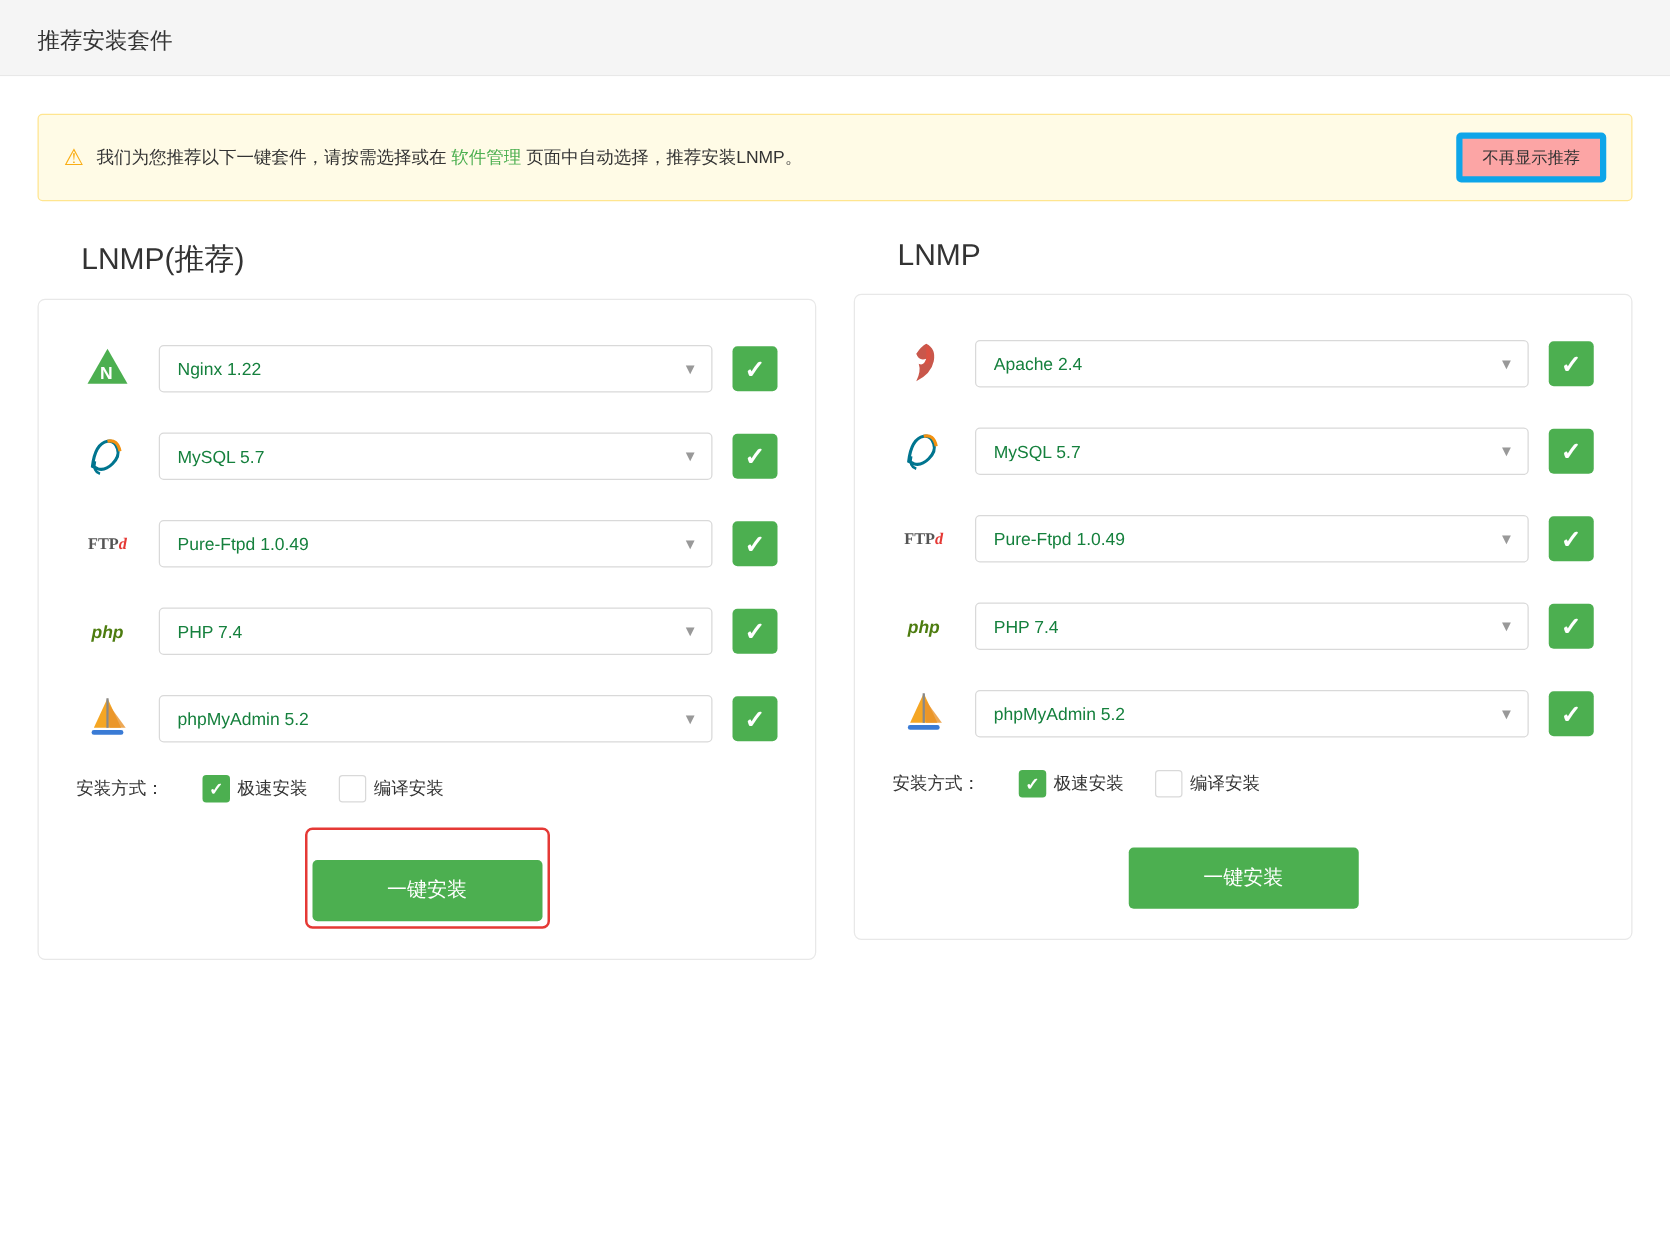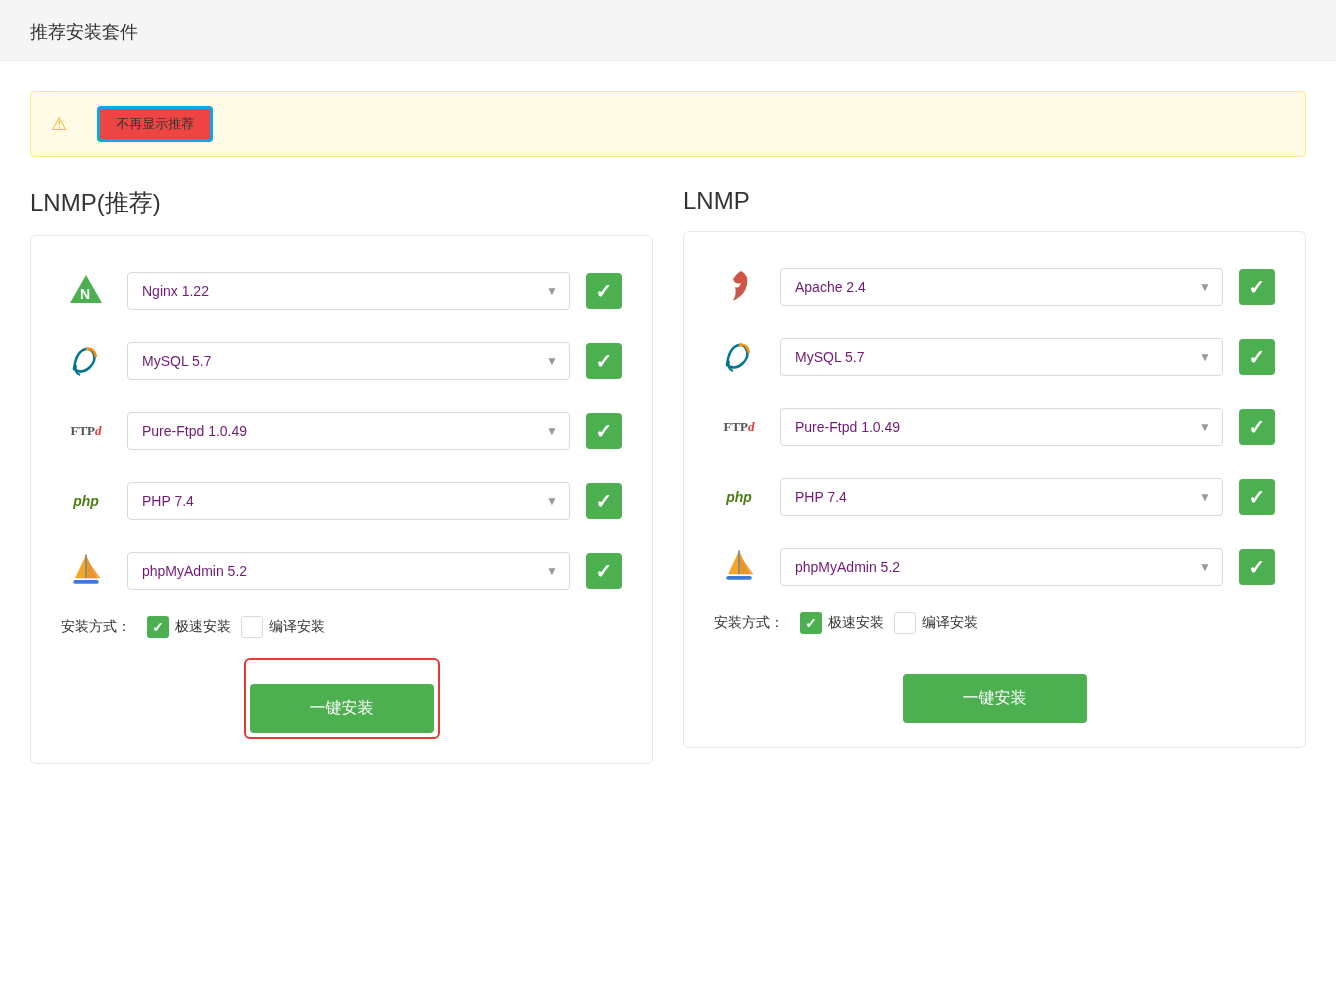--- a/index.html
+++ b/index.html
@@ -51,22 +51,22 @@
       color: #333;
       flex: 1;
     }
 
     .alert-text .link-text {
       color: #4caf50;
       font-weight: 500;
     }
 
     .alert-dismiss-btn {
-      border: 3px solid #0ea5e9;
-      background: #ef4444;
+      border: 5px solid #0ea5e9;
+      background: #fca5a5;
       padding: 6px 16px;
       border-radius: 4px;
       font-size: 13px;
       cursor: pointer;
       color: #333;
       white-space: nowrap;
       margin-left: 20px;
     }
 
     .stacks-container {
@@ -76,20 +76,21 @@
 
     .stack-column {
       flex: 1;
     }
 
     .stack-title {
       font-size: 24px;
       font-weight: 500;
       color: #333;
       margin-bottom: 16px;
+      margin-left: 35px;
     }
 
     .stack-card {
       border: 1px solid #e8e8e8;
       border-radius: 6px;
       padding: 30px 30px 24px 30px;
     }
 
     .package-row {
       display: flex;
@@ -111,21 +112,21 @@
       flex: 1;
       position: relative;
     }
 
     .pkg-select {
       width: 100%;
       padding: 10px 40px 10px 14px;
       border: 1px solid #d9d9d9;
       border-radius: 4px;
       font-size: 14px;
-      color: #701a75;
+      color: #15803d;
       appearance: none;
       -webkit-appearance: none;
       background: #fff;
       cursor: pointer;
     }
 
     .select-arrow {
       position: absolute;
       right: 12px;
       top: 50%;
@@ -149,21 +150,21 @@
 
     .check-box .checkmark {
       color: #fff;
       font-size: 20px;
       font-weight: bold;
     }
 
     .install-method {
       display: flex;
       align-items: center;
-      gap: 10px;
+      gap: 25px;
       margin-top: 10px;
       font-size: 14px;
       color: #333;
     }
 
     .method-label {
       margin-right: 6px;
     }
 
     .method-item {
@@ -259,20 +260,23 @@
 <body>
 
 <div class="page-header">
   <h1 class="page-title">推荐安装套件</h1>
 </div>
 
 <div class="page-content">
 
   <div class="alert-banner">
     <span class="alert-icon">⚠</span>
+    <span class="alert-text">
+      <span>我们为您推荐以下一键套件，请按需选择或在 </span><span class="link-text">软件管理</span><span> 页面中自动选择，推荐安装LNMP。</span>
+    </span>
     <button class="alert-dismiss-btn">不再显示推荐</button>
   </div>
 
   <div class="stacks-container">
 
     <div class="stack-column">
       <div class="stack-title">LNMP(推荐)</div>
       <div class="stack-card">
 
         <div class="package-row">

